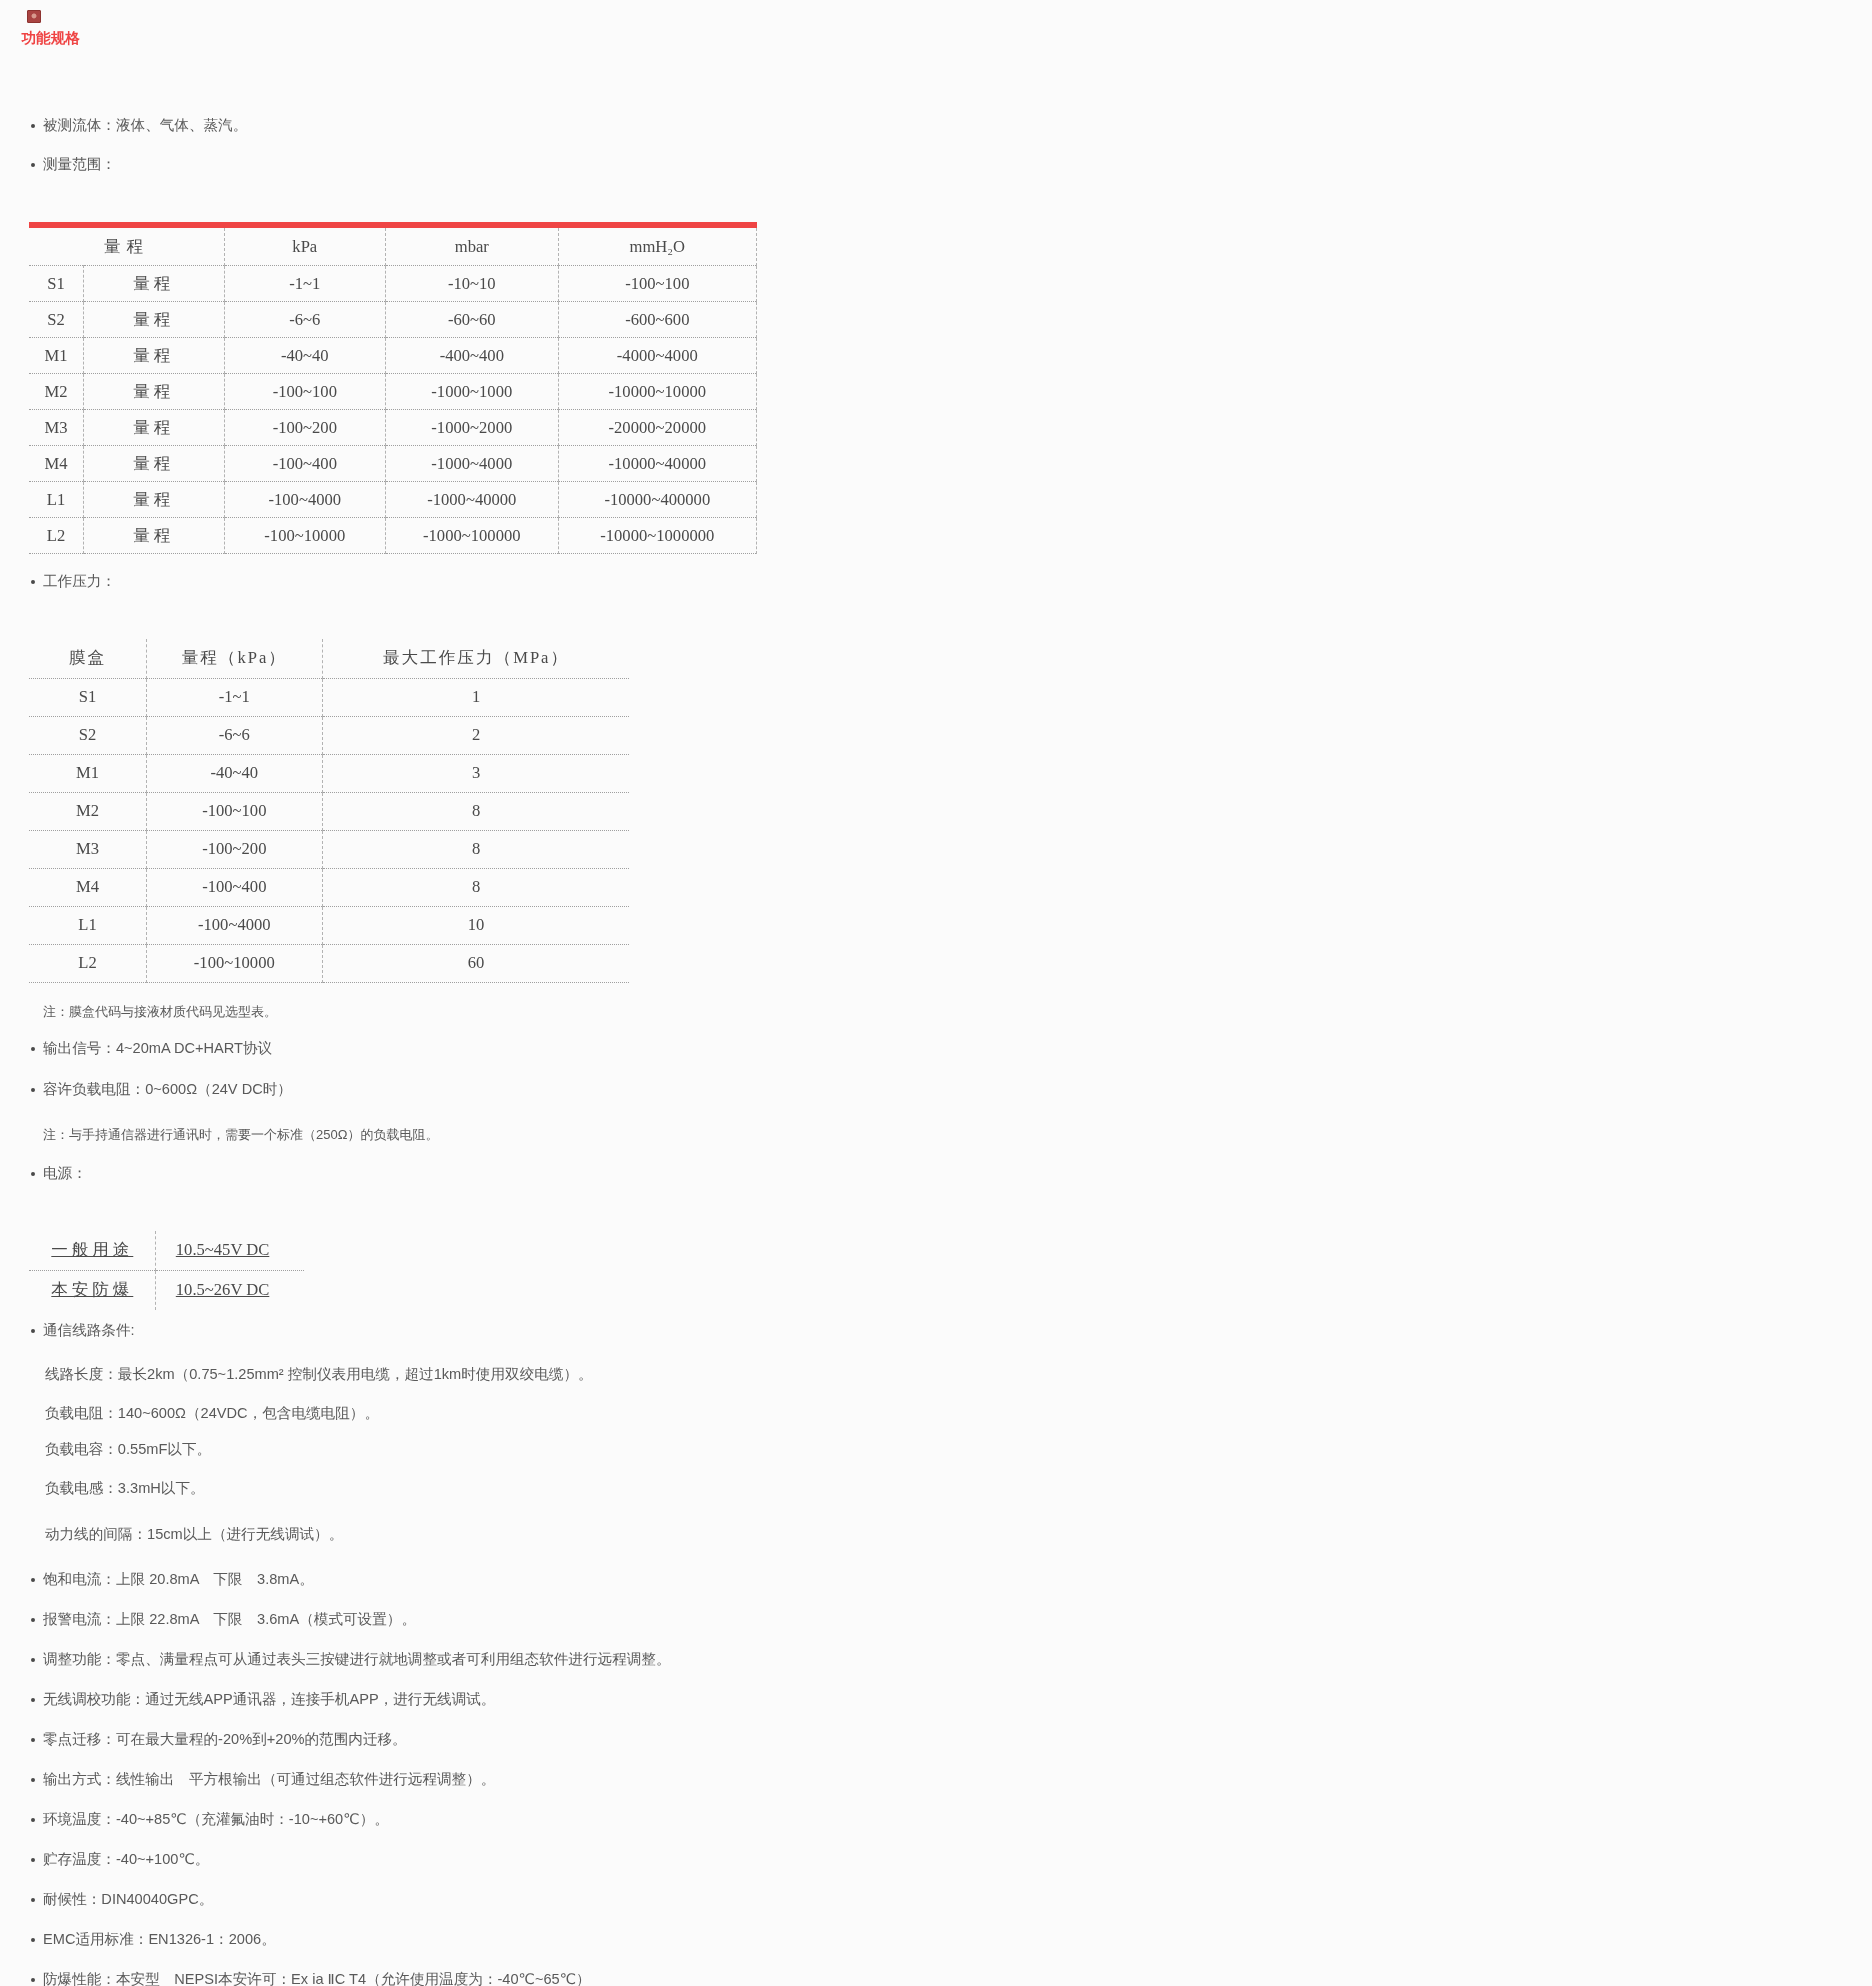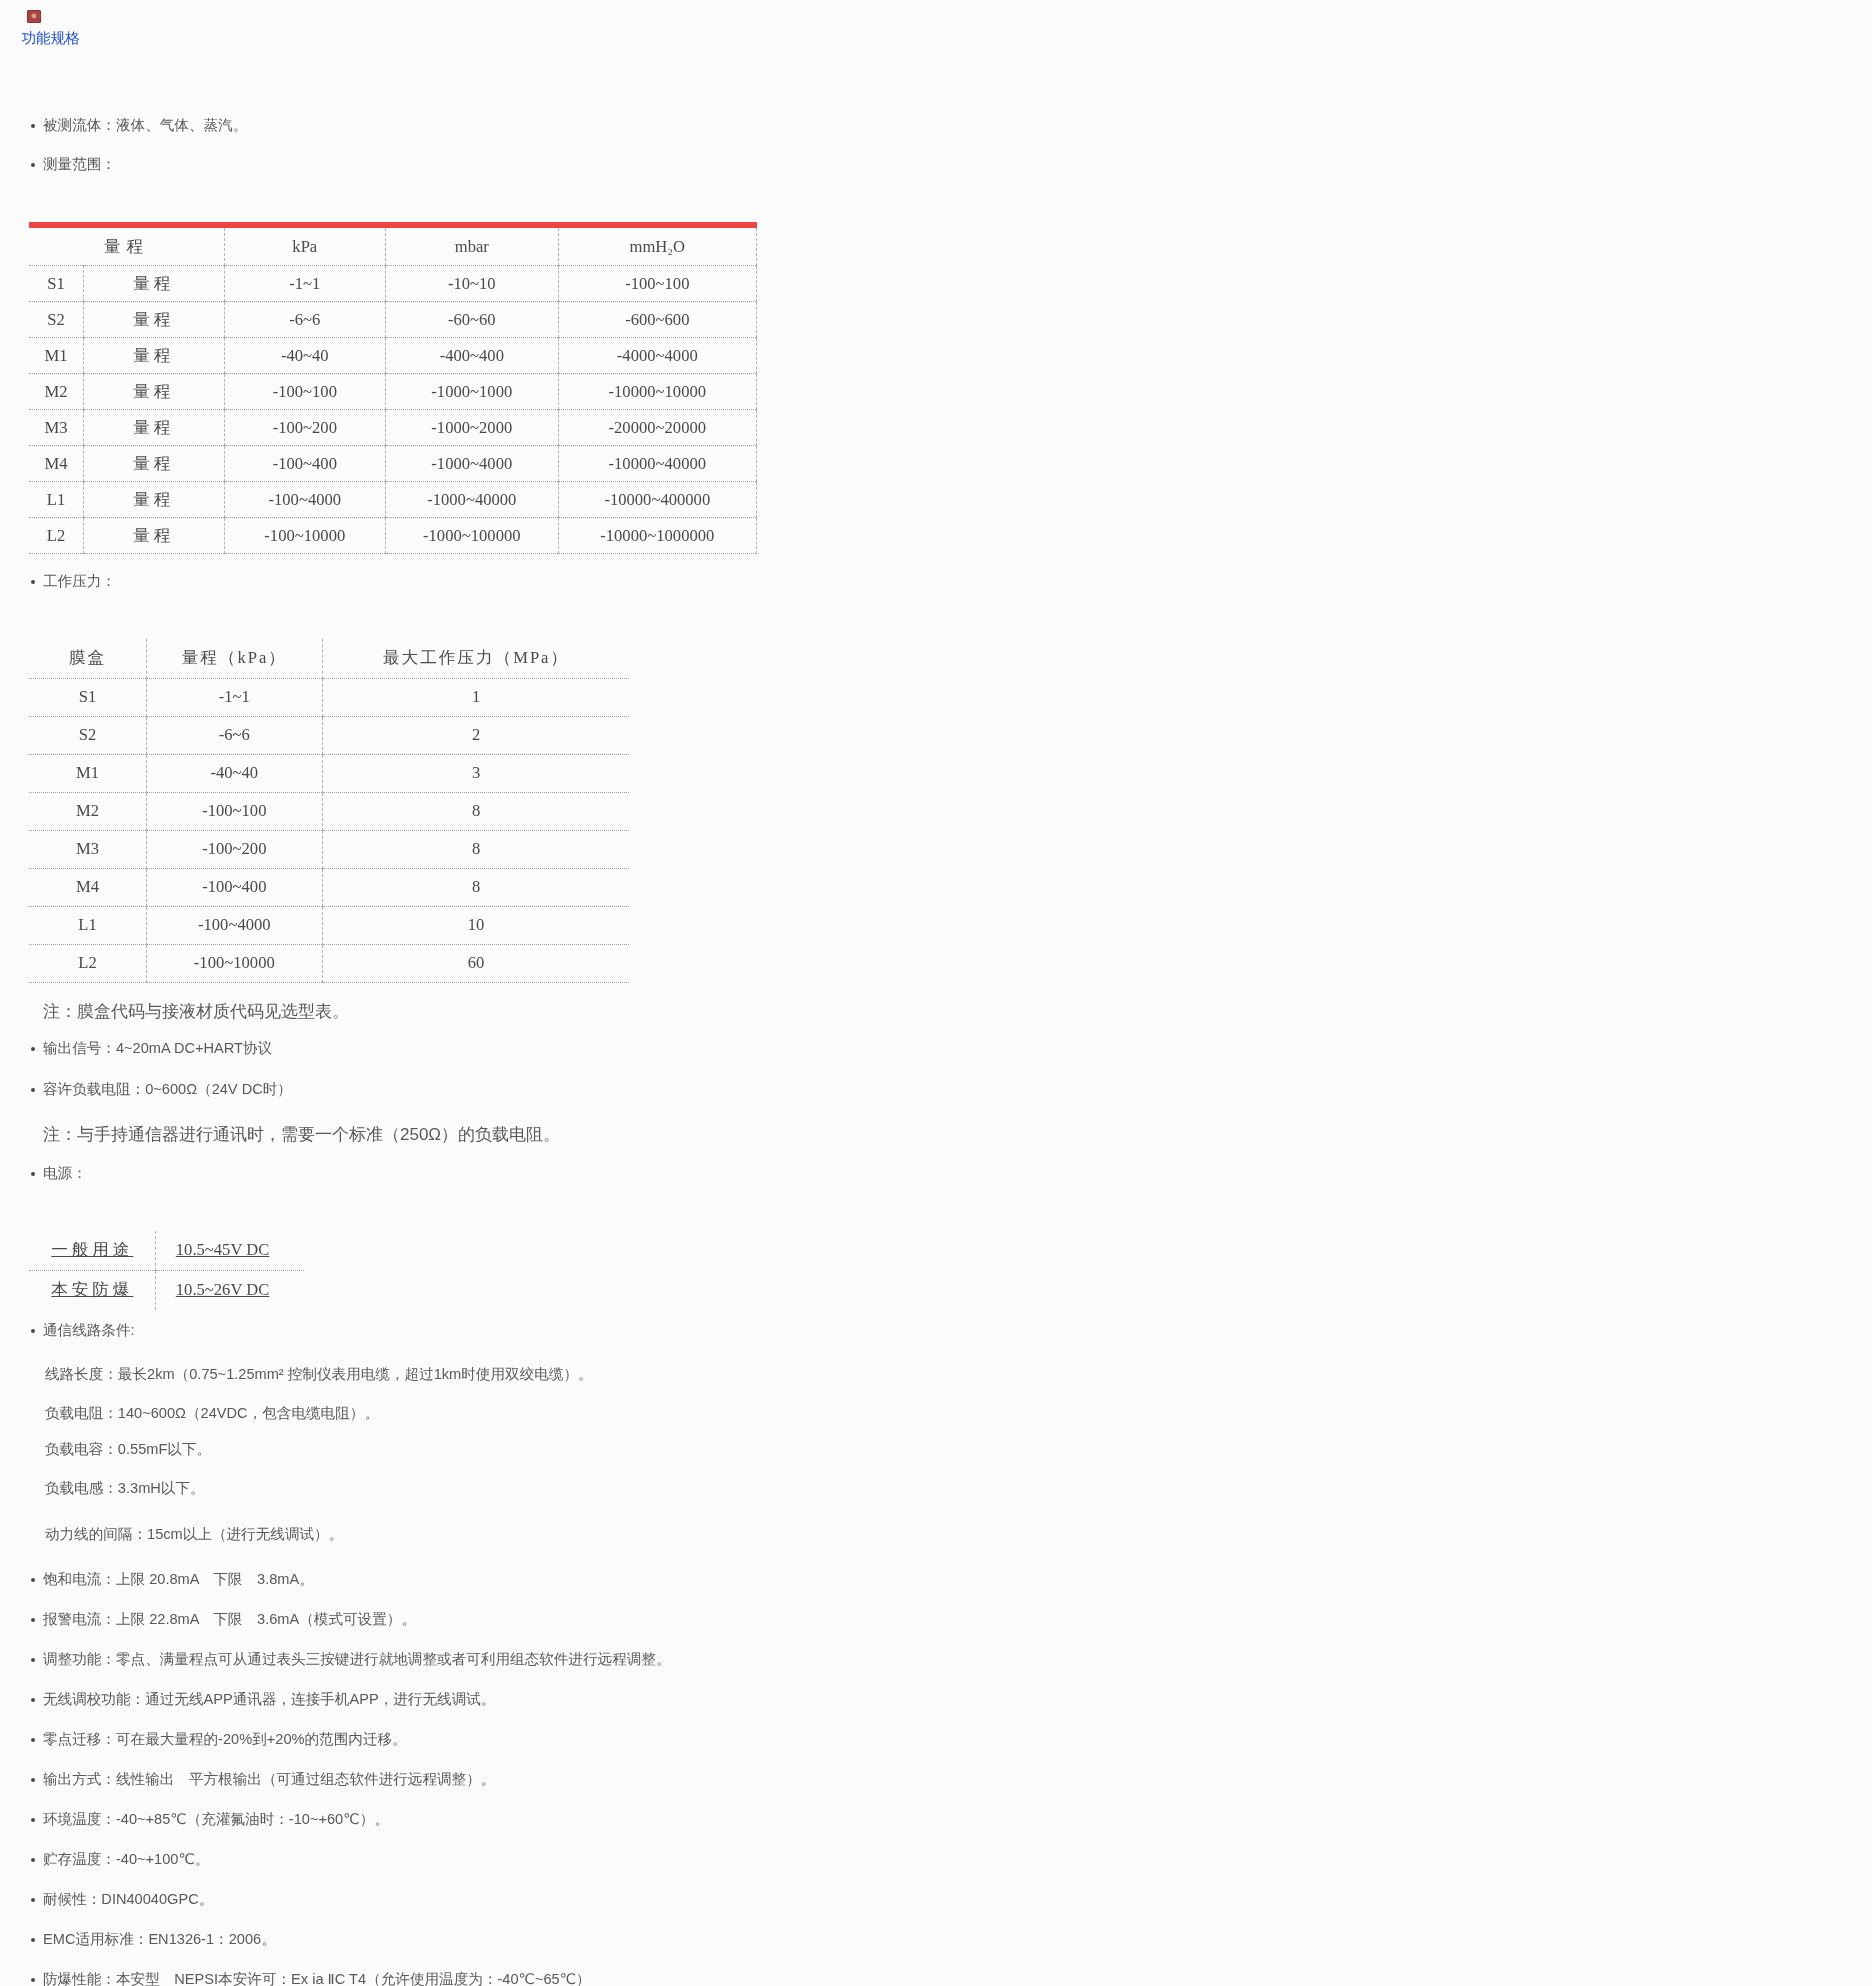--- a/index.html
+++ b/index.html
@@ -9,28 +9,28 @@
     font-family:"Liberation Sans","DejaVu Sans",sans-serif;
     color:#595959;
   }
   .page{position:relative;padding:9.8px 0 0 21.5px;width:1073px;}
   .doc-icon{
     width:11.7px;height:11.7px;margin:0 0 0 5.9px;
     background:#a94442;border:1px solid #8d3330;border-radius:1px;
     background-image:radial-gradient(circle at 50% 45%, #d89a8e 0 2px, rgba(0,0,0,0) 2.9px);
   }
   .title{
-    margin:5.9px 0 0 0;font-size:14.6px;line-height:19.5px;font-weight:normal;color:#1d4ed8;
+    margin:5.9px 0 0 0;font-size:14.6px;line-height:19.5px;font-weight:bold;color:#ef4444;
   }
   .bullet{display:flex;align-items:flex-start;font-size:14.6px;line-height:21.5px;}
   .bullet .dot{
     flex:none;width:3.9px;height:3.9px;border-radius:50%;
     background:#4a4a4a;margin:8.8px 7.8px 0 9.8px;
   }
-  .note{font-size:17px;line-height:21.5px;padding-left:21.5px;}
+  .note{font-size:13px;line-height:21.5px;padding-left:21.5px;}
   .subline{font-size:14.6px;line-height:21.5px;padding-left:23.4px;}
 
   table{border-collapse:collapse;table-layout:fixed;
     font-family:"Liberation Serif","DejaVu Serif",serif;color:#4a4a4a;font-size:16.6px;}
   th{font-weight:normal;}
   .t1{width:727px;margin-left:7.8px;border-top:6px solid #ef4444;}
   .t1 th,.t1 td{border-bottom:1px dotted #9f9f9f;border-left:1px dashed #b3b3b3;text-align:center;}
   .t1 tr > *:first-child{border-left:none;}
   .t1 tr > *:last-child{border-right:1px dashed #b3b3b3;}
   .t1 th{height:35px;letter-spacing:5.9px;}

